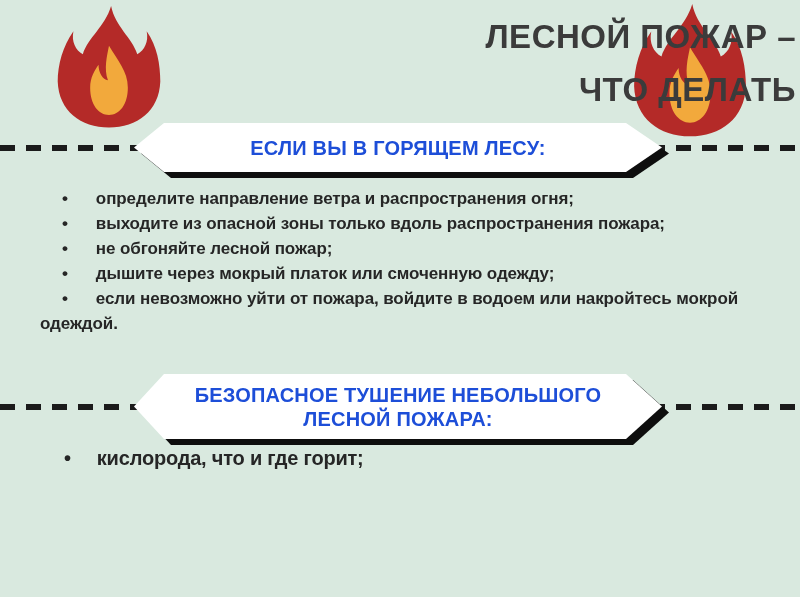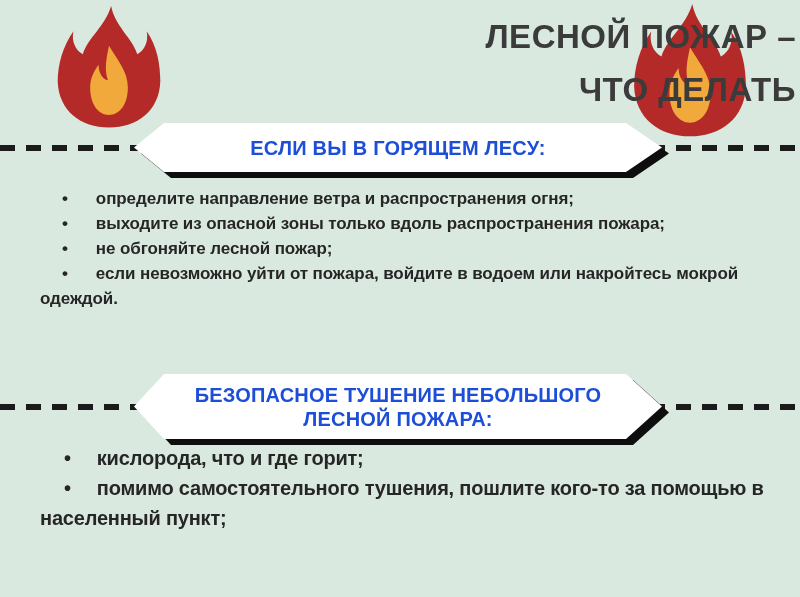--- a/index.html
+++ b/index.html
@@ -125,39 +125,39 @@
       <div class="ribbon-shape ribbon-face">
         <span>ЕСЛИ ВЫ В ГОРЯЩЕМ ЛЕСУ:</span>
       </div>
     </div>
   </div>
 
   <div class="bullets bullets-1">
     <div class="bullet-item"><span class="dot">•</span><span>определите направление ветра и распространения огня;</span></div>
     <div class="bullet-item"><span class="dot">•</span><span>выходите из опасной зоны только вдоль распространения пожара;</span></div>
     <div class="bullet-item"><span class="dot">•</span><span>не обгоняйте лесной пожар;</span></div>
+    <div class="bullet-item"><span class="dot">•</span><span>дышите через мокрый платок или смоченную одежду;</span></div>
     <div class="bullet-item"><span class="dot">•</span><span>если невозможно уйти от пожара, войдите в водоем или накройтесь мокрой одеждой.</span></div>
   </div>
 
   <div class="ribbon-row ribbon-row-2">
     <div class="dash-line"></div>
     <div class="ribbon">
       <div class="ribbon-shape ribbon-shadow"></div>
       <div class="ribbon-shape ribbon-face">
         <span>
           <span style="display:block">БЕЗОПАСНОЕ ТУШЕНИЕ НЕБОЛЬШОГО</span>
           <span style="display:block">ЛЕСНОЙ ПОЖАРА:</span>
         </span>
       </div>
     </div>
   </div>
 
   <div class="bullets bullets-2">
     <div class="bullet-item"><span class="dot">•</span><span>кислорода, что и где горит;</span></div>
-    <div class="bullet-item"><span class="dot">•</span><span>помимо самостоятельного тушения, пошлите кого-то за помощью в населенный пункт;</span></div>
   </div>
 
   <div class="footer">
     <div>Если Вы обнаружили очаг возгорания в лесу</div>
     
   </div>
 
 </div>
 
 </body></html>

